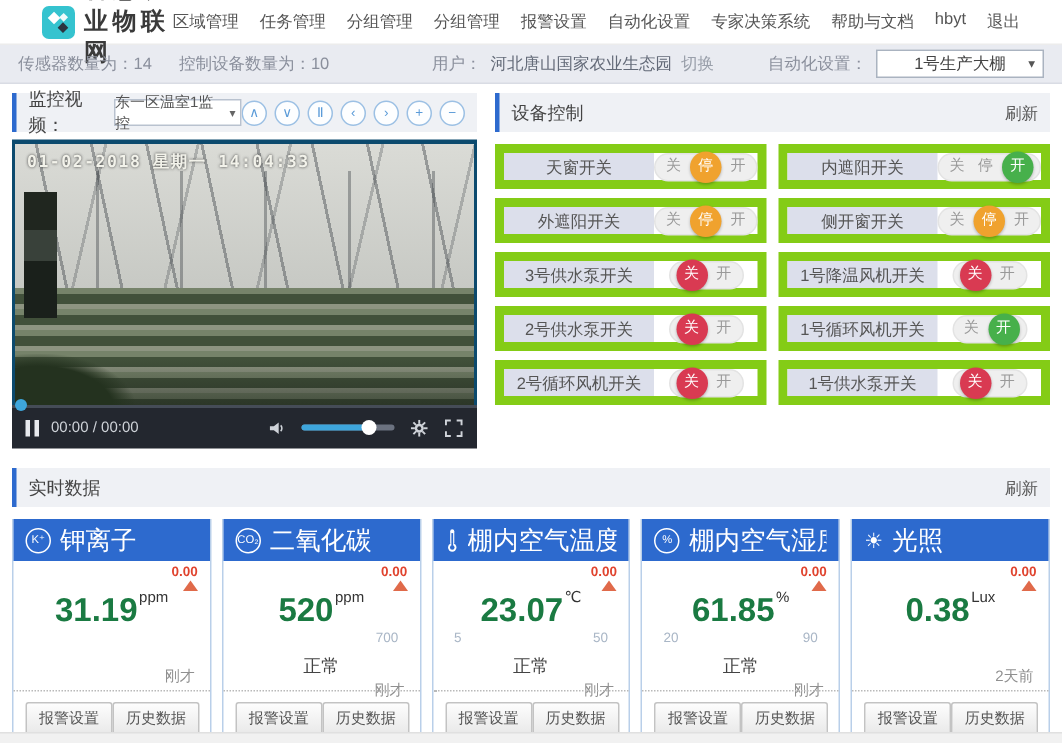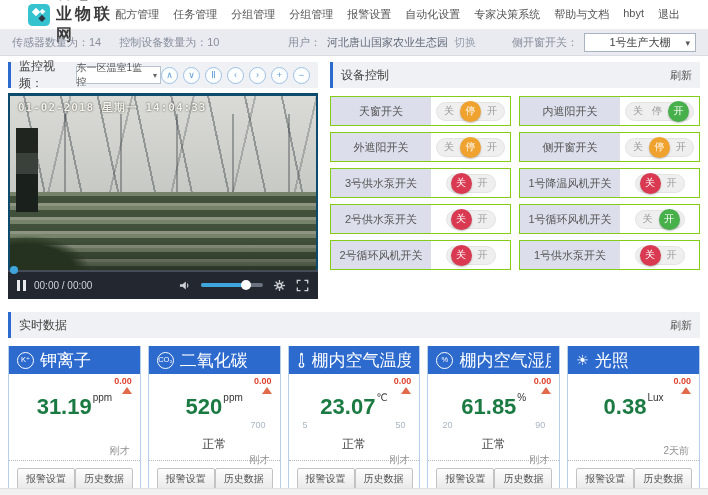--- a/index.html
+++ b/index.html
@@ -67,21 +67,21 @@
   .pause-ic{display:flex;gap:3px;cursor:pointer;}
   .pause-ic i{display:block;width:3px;height:11px;background:#e8eaee;}
   .vtime{color:#cfd3d9;font-size:10px;}
   .vright{margin-left:auto;display:flex;align-items:center;gap:10px;}
   .vol-track{width:62px;height:4px;background:#6b7280;border-radius:2px;position:relative;cursor:pointer;}
   .vol-fill{position:absolute;left:0;top:0;bottom:0;width:68%;background:#3ea6dc;border-radius:2px;}
   .vol-knob{position:absolute;left:64%;top:50%;transform:translate(0,-50%);width:10px;height:10px;border-radius:50%;background:#fff;}
 
   
   .dev-grid{margin-top:8px;display:grid;grid-template-columns:1fr 1fr;column-gap:8px;row-gap:6px;}
-  .dev-row{display:flex;height:30px;border:1px solid #84cc16;background:#fff;align-items:stretch;}
+  .dev-row{display:flex;height:30px;border:6px solid #84cc16;background:#fff;align-items:stretch;}
   .dev-label{width:100px;flex:none;background:#dcdfeb;color:#555;font-size:11px;display:flex;align-items:center;
     justify-content:center;white-space:nowrap;overflow:hidden;}
   .dev-toggle-wrap{flex:1;display:flex;align-items:center;justify-content:center;}
   .pill{background:#efefef;border:1px solid #e3e3e3;border-radius:11px;height:19px;display:flex;align-items:center;
     padding:0 7px;gap:9px;cursor:pointer;}
   .st{font-size:10px;color:#999;line-height:1;}
   .st.active{width:21px;height:21px;border-radius:50%;color:#fff;display:flex;align-items:center;justify-content:center;
     margin:0 -3px;box-shadow:0 1px 2px rgba(0,0,0,.25);}
   .st.active.orange{background:#f0a22e;}
   .st.active.green{background:#47b04b;}
@@ -120,42 +120,42 @@
 
 <div class="topnav">
   <svg class="logo" viewBox="0 0 24 24">
     <rect width="24" height="24" rx="5" fill="#35c3cf"></rect>
     <rect x="5.5" y="5.5" width="6.5" height="6.5" fill="#ffffff" transform="rotate(45 8.75 8.75)"></rect>
     <rect x="13.5" y="6" width="4.5" height="4.5" fill="#ffffff" opacity=".92" transform="rotate(45 15.75 8.25)"></rect>
     <rect x="12.5" y="13" width="5.5" height="5.5" fill="#2c3440" transform="rotate(45 15.25 15.75)"></rect>
   </svg>
   <span class="brand">智慧农业物联网</span>
   <div class="navlinks">
-      <span class="nav-item">配方管理</span>
+      <span class="nav-item">区域管理</span>
       <span class="nav-item">任务管理</span>
       <span class="nav-item">分组管理</span>
       <span class="nav-item">分组管理</span>
       <span class="nav-item">报警设置</span>
       <span class="nav-item">自动化设置</span>
       <span class="nav-item">专家决策系统</span>
       <span class="nav-item">帮助与文档</span>
       <span class="nav-item">hbyt</span>
       <span class="nav-item">退出</span>
     </div>
 </div>
 
 <div class="statusbar">
   <span>传感器数量为：14</span>
   <span class="sep"></span>
   <span>控制设备数量为：10</span>
   <div class="sb-right">
     <span>用户：</span>
     <span class="user-name">河北唐山国家农业生态园</span>
     <span class="switch-link">切换</span>
-    <span>侧开窗开关：</span>
+    <span>自动化设置：</span>
     <div class="region-select">
       <span>1号生产大棚</span>
     </div>
   </div>
 </div>
 
 <div class="main">
   <div class="row1">
 
     <div class="leftcol">

